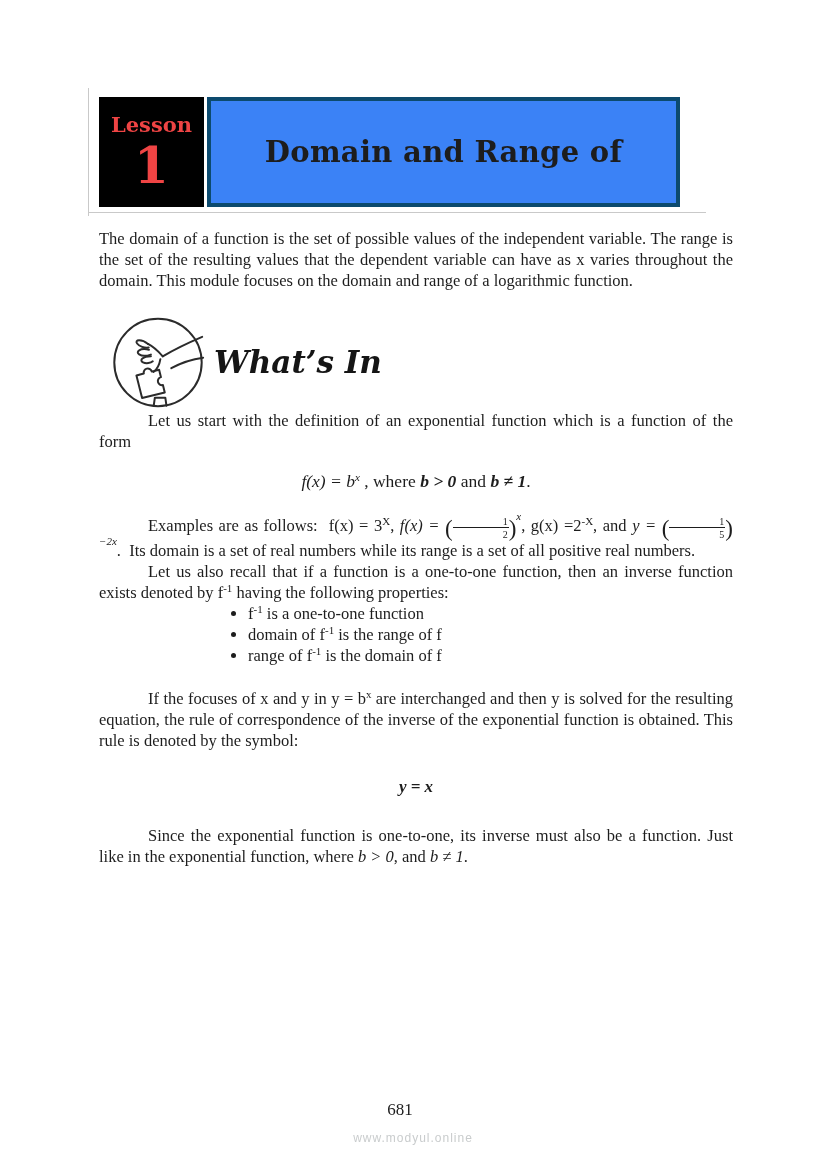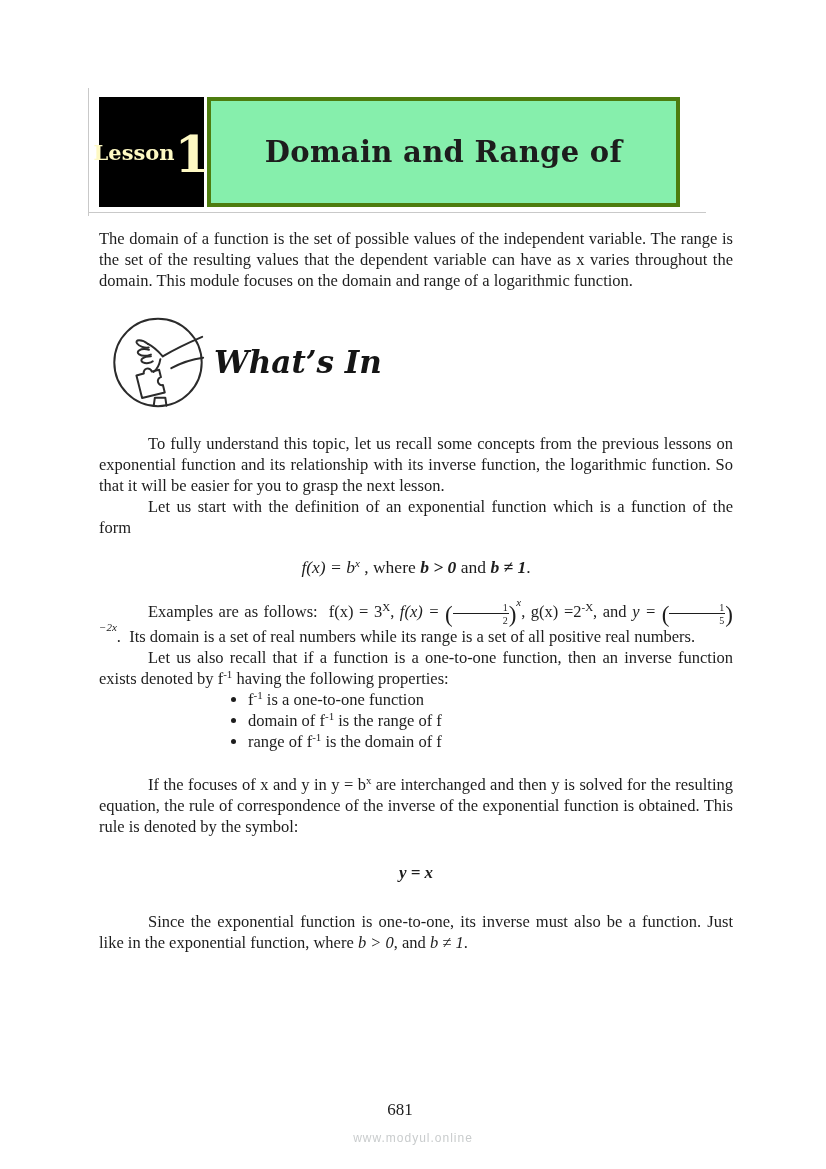--- a/index.html
+++ b/index.html
@@ -16,28 +16,28 @@
     line-height: 21px;
     overflow: hidden;
   }
   .content { padding: 97px 93px 0 99px; }
 
   
   .lesson-header { position: relative; display: flex; width: 581px; height: 110px; }
   .hdr-vline { position: absolute; left: -11px; top: -9px; width: 1px; height: 128px; background: #c9c9c9; }
   .hdr-hline { position: absolute; left: -11px; bottom: -6px; width: 618px; height: 1px; background: #c9c9c9; }
   .lesson-box {
-    width: 105px; height: 110px; background: #000; color: #fef9c3;
-    display: flex; flex-direction: row; align-items: center; justify-content: center;
+    width: 105px; height: 110px; background: #000; color: #ef4444;
+    display: flex; flex-direction: column; align-items: center; justify-content: center;
     font-family: "DejaVu Serif", serif; font-weight: bold;
   }
   .lesson-label { font-size: 21px; line-height: 1; }
   .lesson-number { font-size: 50px; line-height: 1; margin-top: 6px; }
   .title-box {
-    flex: 1; margin-left: 3px; border: 4px solid #4d7c0f; background: #86efac;
+    flex: 1; margin-left: 3px; border: 4px solid #0c4a6e; background: #3b82f6;
     display: flex; flex-direction: column; align-items: center; justify-content: center;
     font-family: "DejaVu Serif", serif; font-weight: bold;
     font-size: 29px; line-height: 38px; text-align: center; letter-spacing: 0.3px;
   }
 
   
   p { margin: 0; text-align: justify; }
   .indent { text-indent: 49px; }
   .intro { margin-top: 21px; }
   .p-recall { margin-top: 23px; }
@@ -109,21 +109,20 @@
           <path d="M52.5 46.5 c -1 6 -3.2 10.5 -7.2 13.5"></path>
           <g transform="rotate(-14 41 71)">
             <path d="M29.5 60.5 h8 a4.3 4.3 0 1 1 8.6 0 h8 v8 a4.3 4.3 0 1 0 0 8.6 v8 h-24.6 z"></path>
           </g>
           <path d="M45.5 95.5 l1.2 -8.5 h11 l1.2 8.5"></path>
         </svg>
       </div>
       <div class="whats-in-title">What’s In</div>
     </div>
 
-    <p class="indent p-recall">To fully understand this topic, let us recall some concepts from the previous lessons on exponential function and its relationship with its inverse function, the logarithmic function. So that it will be easier for you to grasp the next lesson.</p>
     <p class="indent">Let us start with the definition of an exponential function which is a function of the form</p>
 
     <p class="formula-line"><span class="math">f(x) = b</span><sup class="sp math">x</sup><span> , where </span><span class="bi">b &gt; 0</span><span> and </span><span class="bi">b ≠ 1</span><span>.</span></p>
 
     <p class="indent"><span>Examples are as follows:&nbsp; f(x) = 3</span><sup class="sp">X</sup><span>, </span><span class="math">f(x) = </span><span class="bigp">(</span><span class="frac"><span class="num">1</span><span class="den">2</span></span><span class="bigp">)</span><sup class="fexp">x</sup><span>, g(x) =2</span><sup class="sp">-X</sup><span>, and </span><span class="math">y = </span><span class="bigp">(</span><span class="frac"><span class="num">1</span><span class="den">5</span></span><span class="bigp">)</span><sup class="fexp">−2x</sup><span>.&nbsp; Its domain is a set of real numbers while its range is a set of all positive real numbers.</span></p>
 
     <p class="indent"><span>Let us also recall that if a function is a one-to-one function, then an inverse function exists denoted by f</span><sup class="sp">-1</sup><span> having the following properties:</span></p>
 
     <ul class="props">
       <li><span>f</span><sup class="sp">-1</sup><span> is a one-to-one function</span></li>

